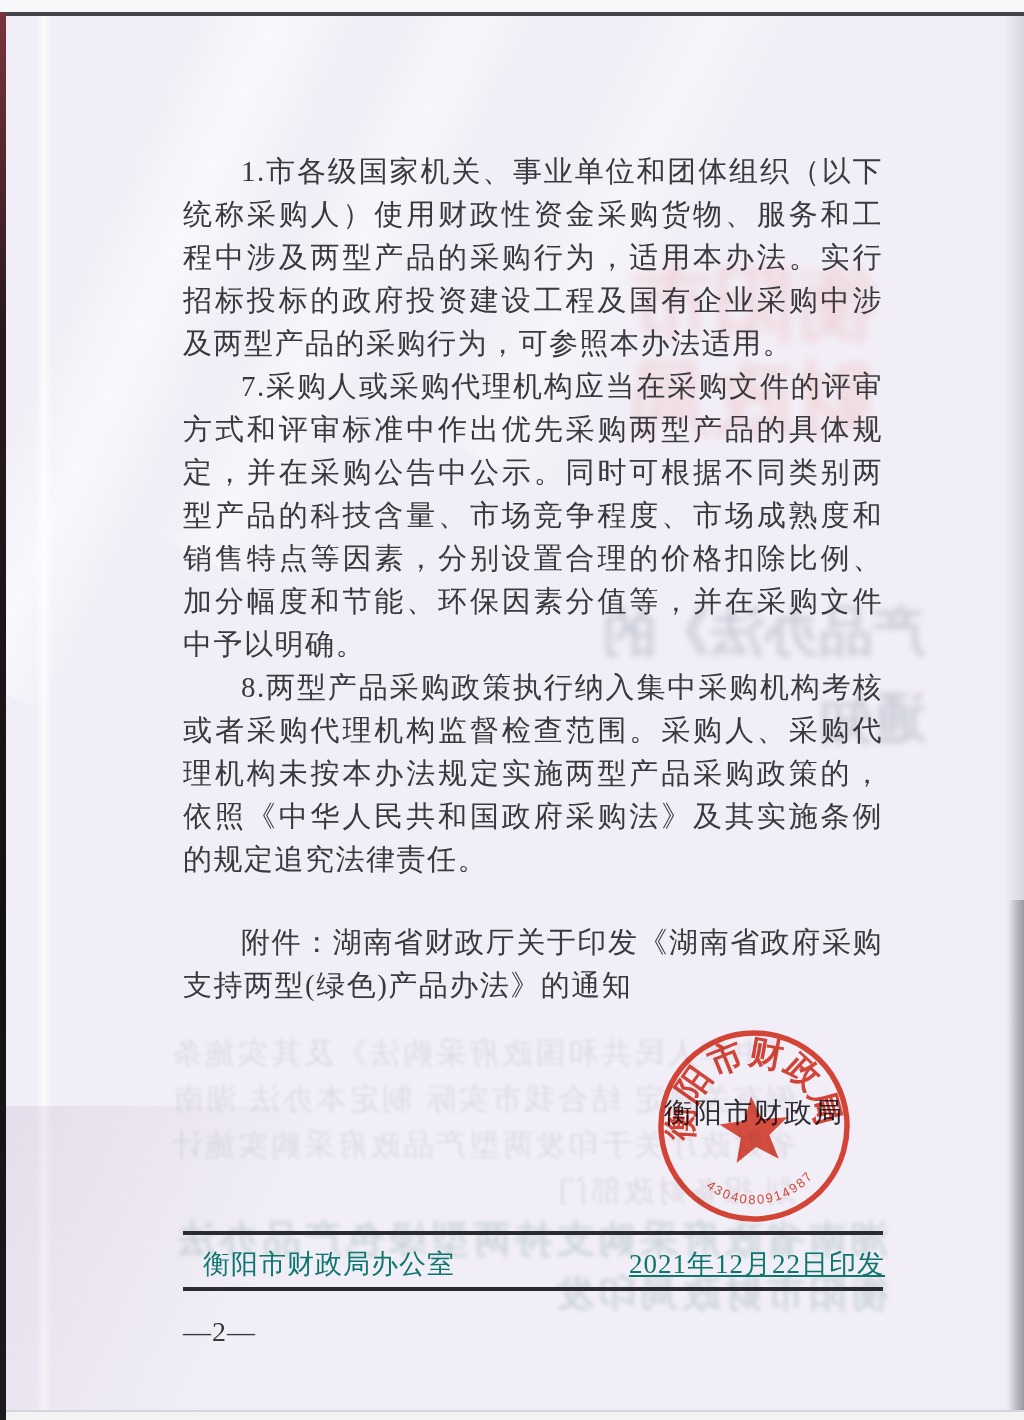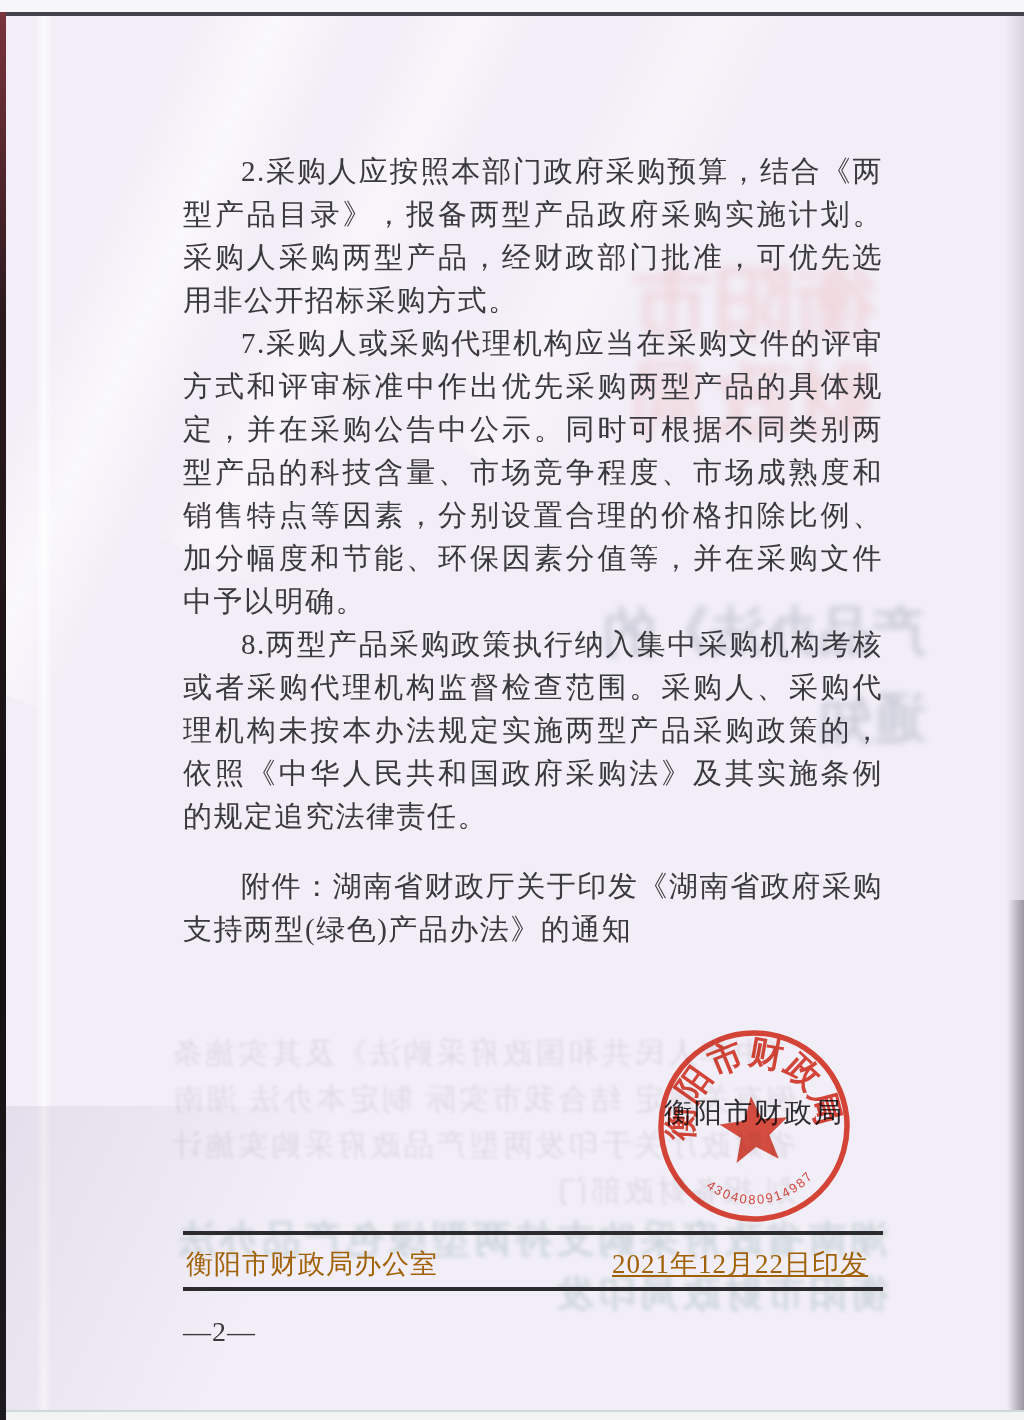--- a/index.html
+++ b/index.html
@@ -42,38 +42,38 @@
   .ghost.low{left:156px;top:1014px;width:640px;font-size:30px;line-height:46px;
          letter-spacing:3px;color:#68707a;opacity:.15;filter:blur(1.5px);font-weight:normal;}
   .ghost.foot{left:172px;top:1196px;width:716px;font-size:38px;line-height:54px;
          letter-spacing:4px;color:#3e7b71;opacity:.2;filter:blur(2px);}
 
   
   .content{position:absolute;left:183px;top:134px;width:700px;z-index:3;
         color:#3a393d;font-size:29px;line-height:43px;letter-spacing:1.5px;
         text-align:justify;}
   .content p{margin:0;text-indent:2em;}
-  .content p.attach{margin-top:27px;}
+  .content p.attach{margin-top:40px;}
 
   
   .sig{position:absolute;left:604px;width:300px;z-index:4;color:#2e2d31;
        text-align:center;font-size:28px;}
   .sig.org{top:1078px;letter-spacing:2px;}
   .sig.date{top:1128px;letter-spacing:1px;}
   .seal{position:absolute;left:654px;top:1010px;width:200px;height:200px;z-index:5;
         transform:rotate(-6deg);mix-blend-mode:multiply;}
   .seal-arc{font-size:34px;font-weight:bold;letter-spacing:1px;font-family:"Liberation Serif",serif;}
   .seal-code{font-size:13px;letter-spacing:2px;font-family:"Liberation Sans",sans-serif;}
 
   
   .rule{position:absolute;left:183px;width:700px;height:4px;background:#2b2a2f;z-index:4;}
   .rule.r1{top:1215px;}
   .rule.r2{top:1271px;}
-  .footer-line{position:absolute;left:174px;top:1230px;width:700px;z-index:4;
-        display:flex;justify-content:space-between;color:#a16207;font-size:27px;letter-spacing:1px;}
+  .footer-line{position:absolute;left:191px;top:1230px;width:700px;z-index:4;
+        display:flex;justify-content:space-between;color:#0f766e;font-size:27px;letter-spacing:1px;}
   .footer-line .l{padding-left:12px;}
   .footer-line .r{padding-right:6px;text-decoration:underline;}
   .page-num{position:absolute;left:183px;top:1300px;z-index:4;color:#3a393d;font-size:28px;letter-spacing:1px;}
 </style>
 </head>
 <body>
 
 <div class="scan">
 
   <div class="page">
@@ -83,21 +83,21 @@
     <div class="streak s2"></div>
     <div class="streak s3"></div>
     <div class="shadow-ll"></div>
 
     <div class="ghost red">衡阳市财政局</div>
     <div class="ghost mid">产品办法》的通知</div>
     <div class="ghost low">《中华人民共和国政府采购法》及其实施条例有关规定 结合我市实际 制定本办法 湖南省财政厅关于印发两型产品政府采购实施计划 报备财政部门</div>
     <div class="ghost foot">湖南省政府采购支持两型绿色产品办法 衡阳市财政局印发</div>
 
     <div class="content">
-      <p>2.采购人应按照本部门政府采购预算，结合《两型产品目录》，报备两型产品政府采购实施计划。采购人采购两型产品，经财政部门批准，可优先选用非公开招标采购方式。</p>
+      <p>1.市各级国家机关、事业单位和团体组织（以下统称采购人）使用财政性资金采购货物、服务和工程中涉及两型产品的采购行为，适用本办法。实行招标投标的政府投资建设工程及国有企业采购中涉及两型产品的采购行为，可参照本办法适用。</p>
       <p>7.采购人或采购代理机构应当在采购文件的评审方式和评审标准中作出优先采购两型产品的具体规定，并在采购公告中公示。同时可根据不同类别两型产品的科技含量、市场竞争程度、市场成熟度和销售特点等因素，分别设置合理的价格扣除比例、加分幅度和节能、环保因素分值等，并在采购文件中予以明确。</p>
       <p>8.两型产品采购政策执行纳入集中采购机构考核或者采购代理机构监督检查范围。采购人、采购代理机构未按本办法规定实施两型产品采购政策的，依照《中华人民共和国政府采购法》及其实施条例的规定追究法律责任。</p>
       <p class="attach">附件：湖南省财政厅关于印发《湖南省政府采购支持两型(绿色)产品办法》的通知</p>
     </div>
 
     <div class="sig org">衡阳市财政局</div>
 
     <svg class="seal" viewBox="0 0 200 200">
       <defs>
         <path id="arcTop" d="M 38.9 110.8 A 62 62 0 1 1 161.1 110.8"></path>

